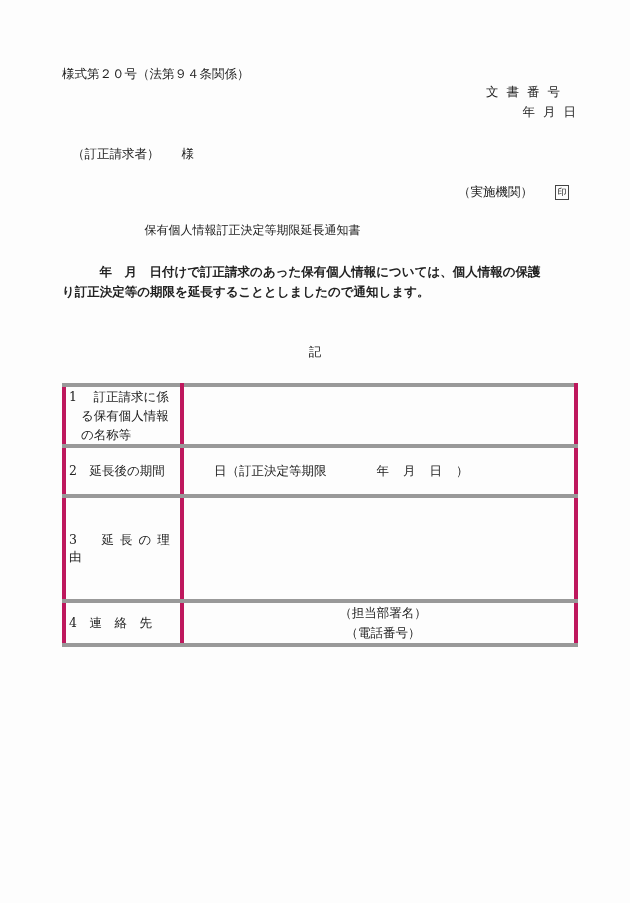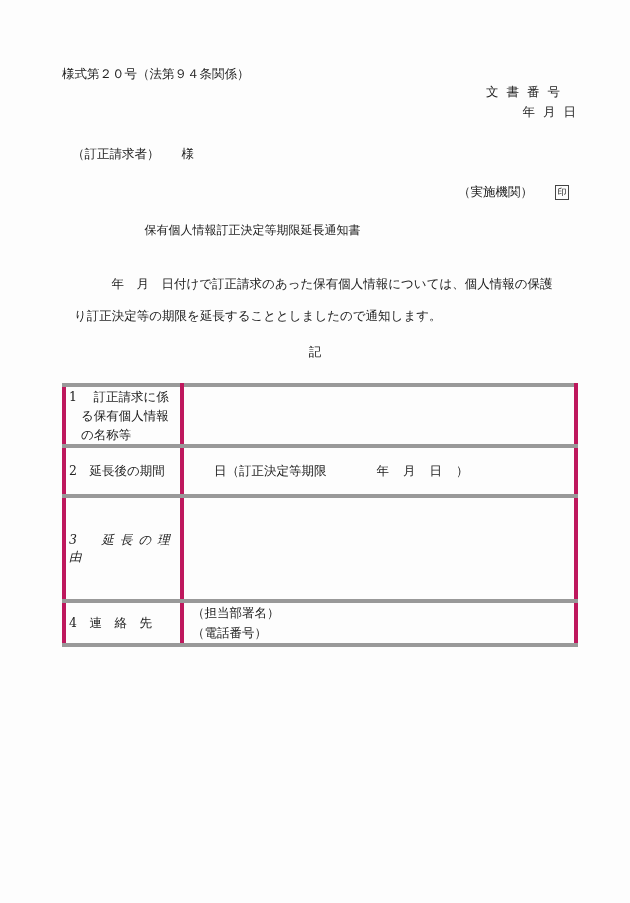--- a/index.html
+++ b/index.html
@@ -27,44 +27,44 @@
     position: absolute; left: 555px; top: 185px;
     width: 12px; height: 13px;
     border: 1px solid #444;
     font-size: 9px; line-height: 13px; text-align: center;
   }
   .title { left: 0; width: 505px; text-align: center; top: 222px; font-size: 12px; }
   .body-text {
     position: absolute; left: 62px; top: 262px; width: 520px;
     line-height: 20px; font-size: 12.5px; white-space: normal;
   }
-  .body-text p { margin: 12px; white-space: nowrap; }
+  .body-text p { margin: 0; white-space: nowrap; font-weight: bold; }
   .ki { left: 0; width: 630px; text-align: center; top: 344px; }
 
   .form-table {
     position: absolute; left: 62px; top: 383px;
     width: 516px; border-collapse: collapse;
     table-layout: fixed;
   }
   .form-table td {
     border: 4px solid #be185d;
     padding: 0;
     vertical-align: middle;
     font-size: 12.5px;
   }
   .form-table tr td { border-top-color: #999; border-bottom-color: #999; }
   .form-table td.label { width: 111px; padding-left: 3px; }
   .r1 { height: 59px; }
   .r2 { height: 50px; }
-  .r3 { height: 105px; font-style: italic; }
+  .r3 { height: 105px; }
   .r4 { height: 43px; padding-left: 16px; }
   .label-multi { line-height: 19px; }
   .label-multi .indent { padding-left: 12px; }
   .sp { letter-spacing: 6px; }
-  .contact-lines { padding-left: 8px; line-height: 20px; }
+  .contact-lines { padding-left: 8px; line-height: 20px; text-align: center; }
   .period { padding-left: 30px; white-space: nowrap; }
   .period .gap1 { display: inline-block; width: 50px; }
   .period .ymd { letter-spacing: 14px; }
 </style>
 </head>
 <body>
 
 <div class="abs form-id">様式第２０号（法第９４条関係）</div>
 <div class="abs docnum">文書番号</div>
 <div class="abs docdate">年月日</div>

